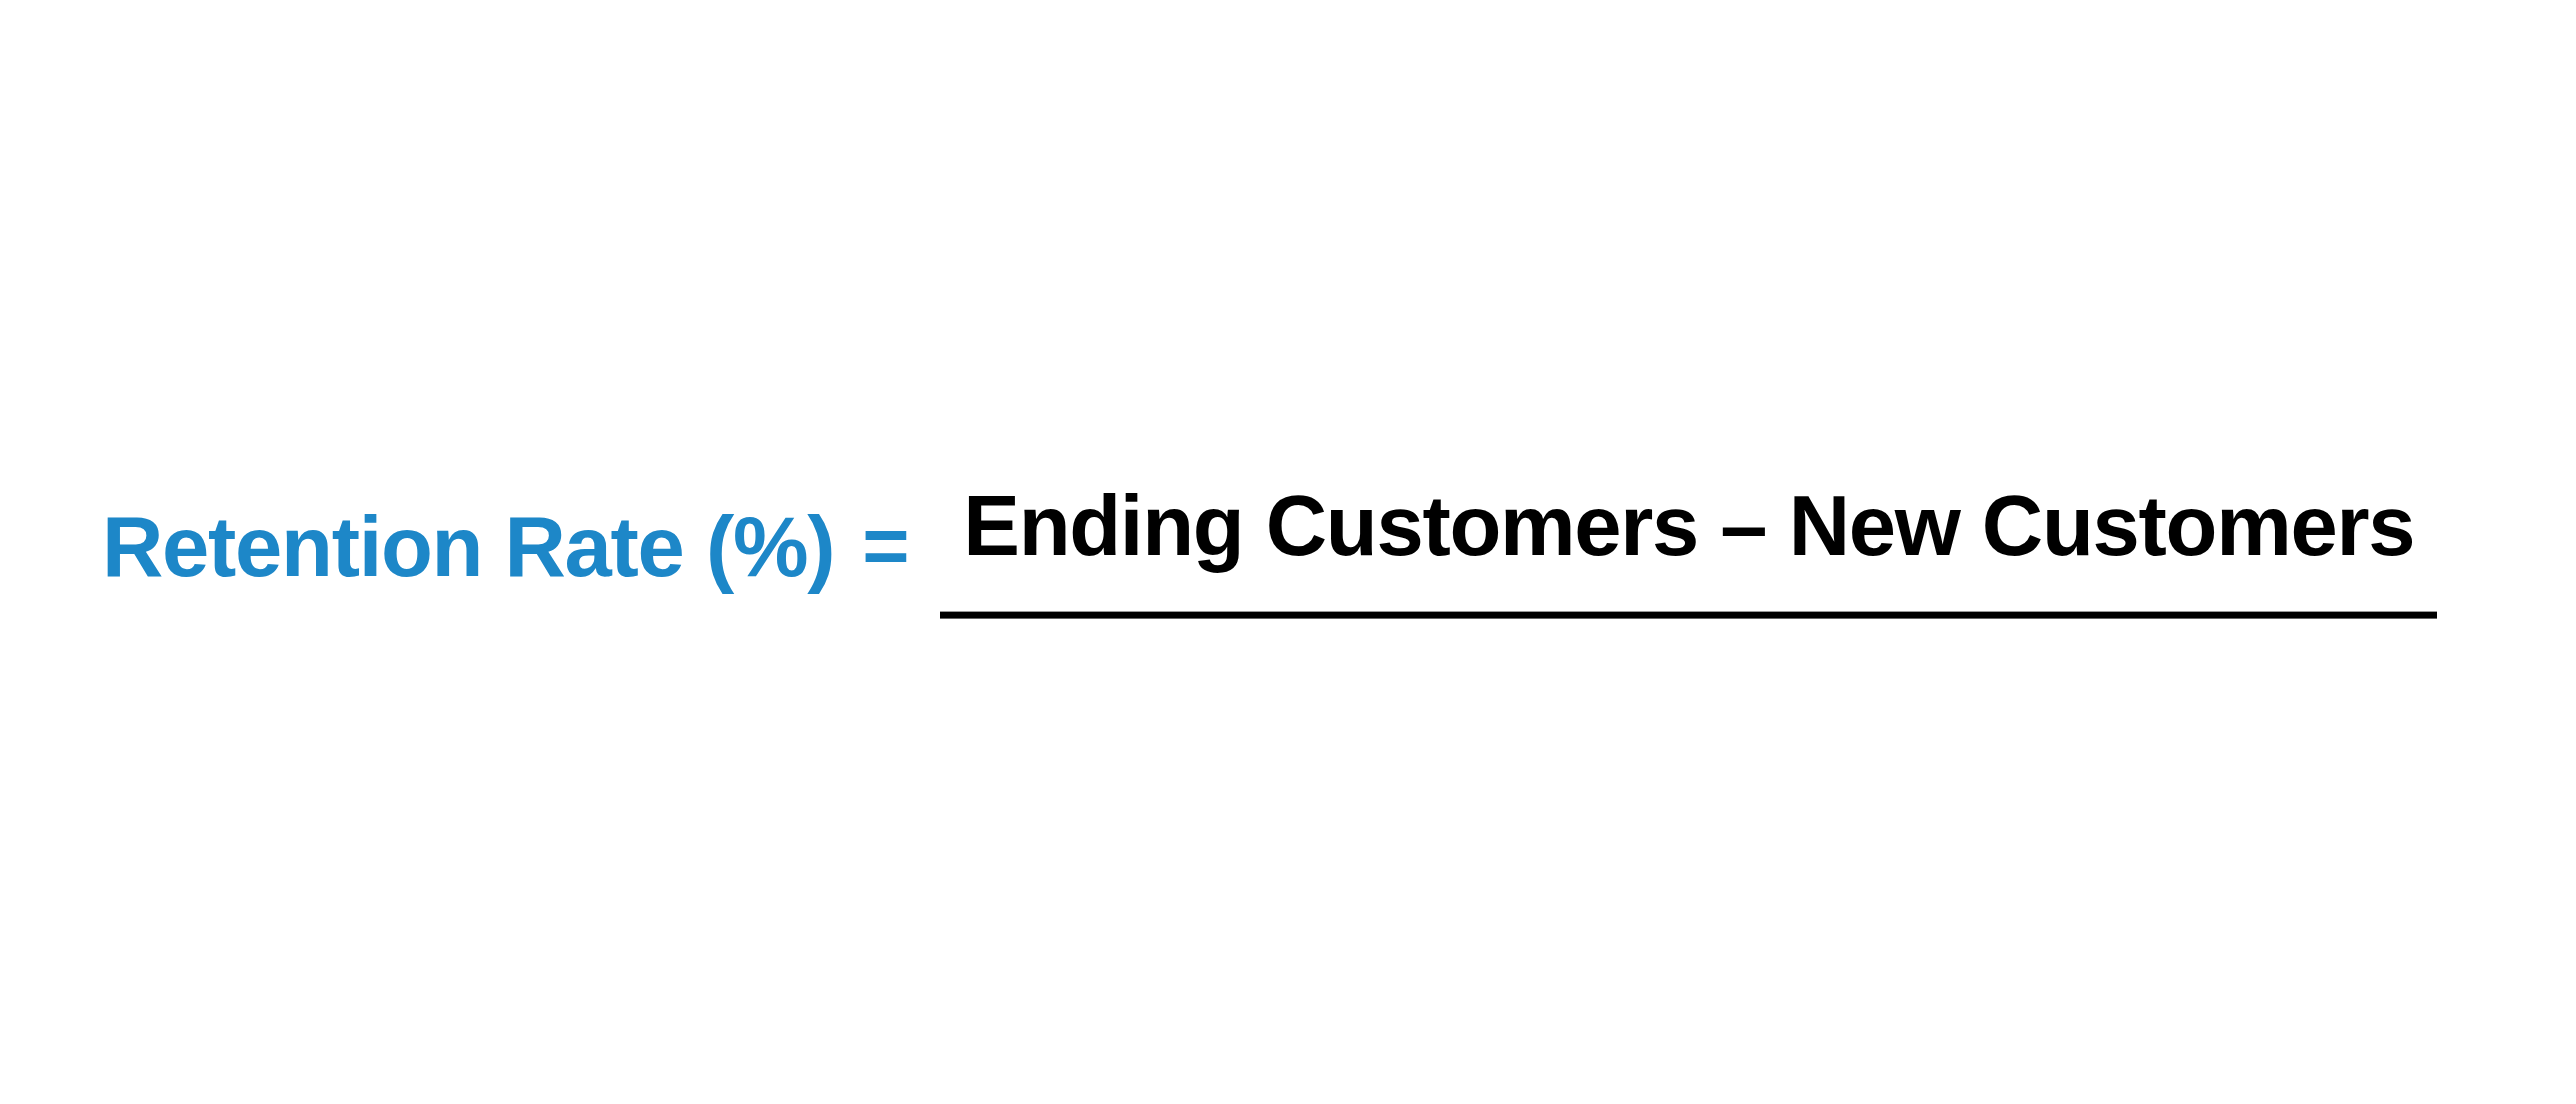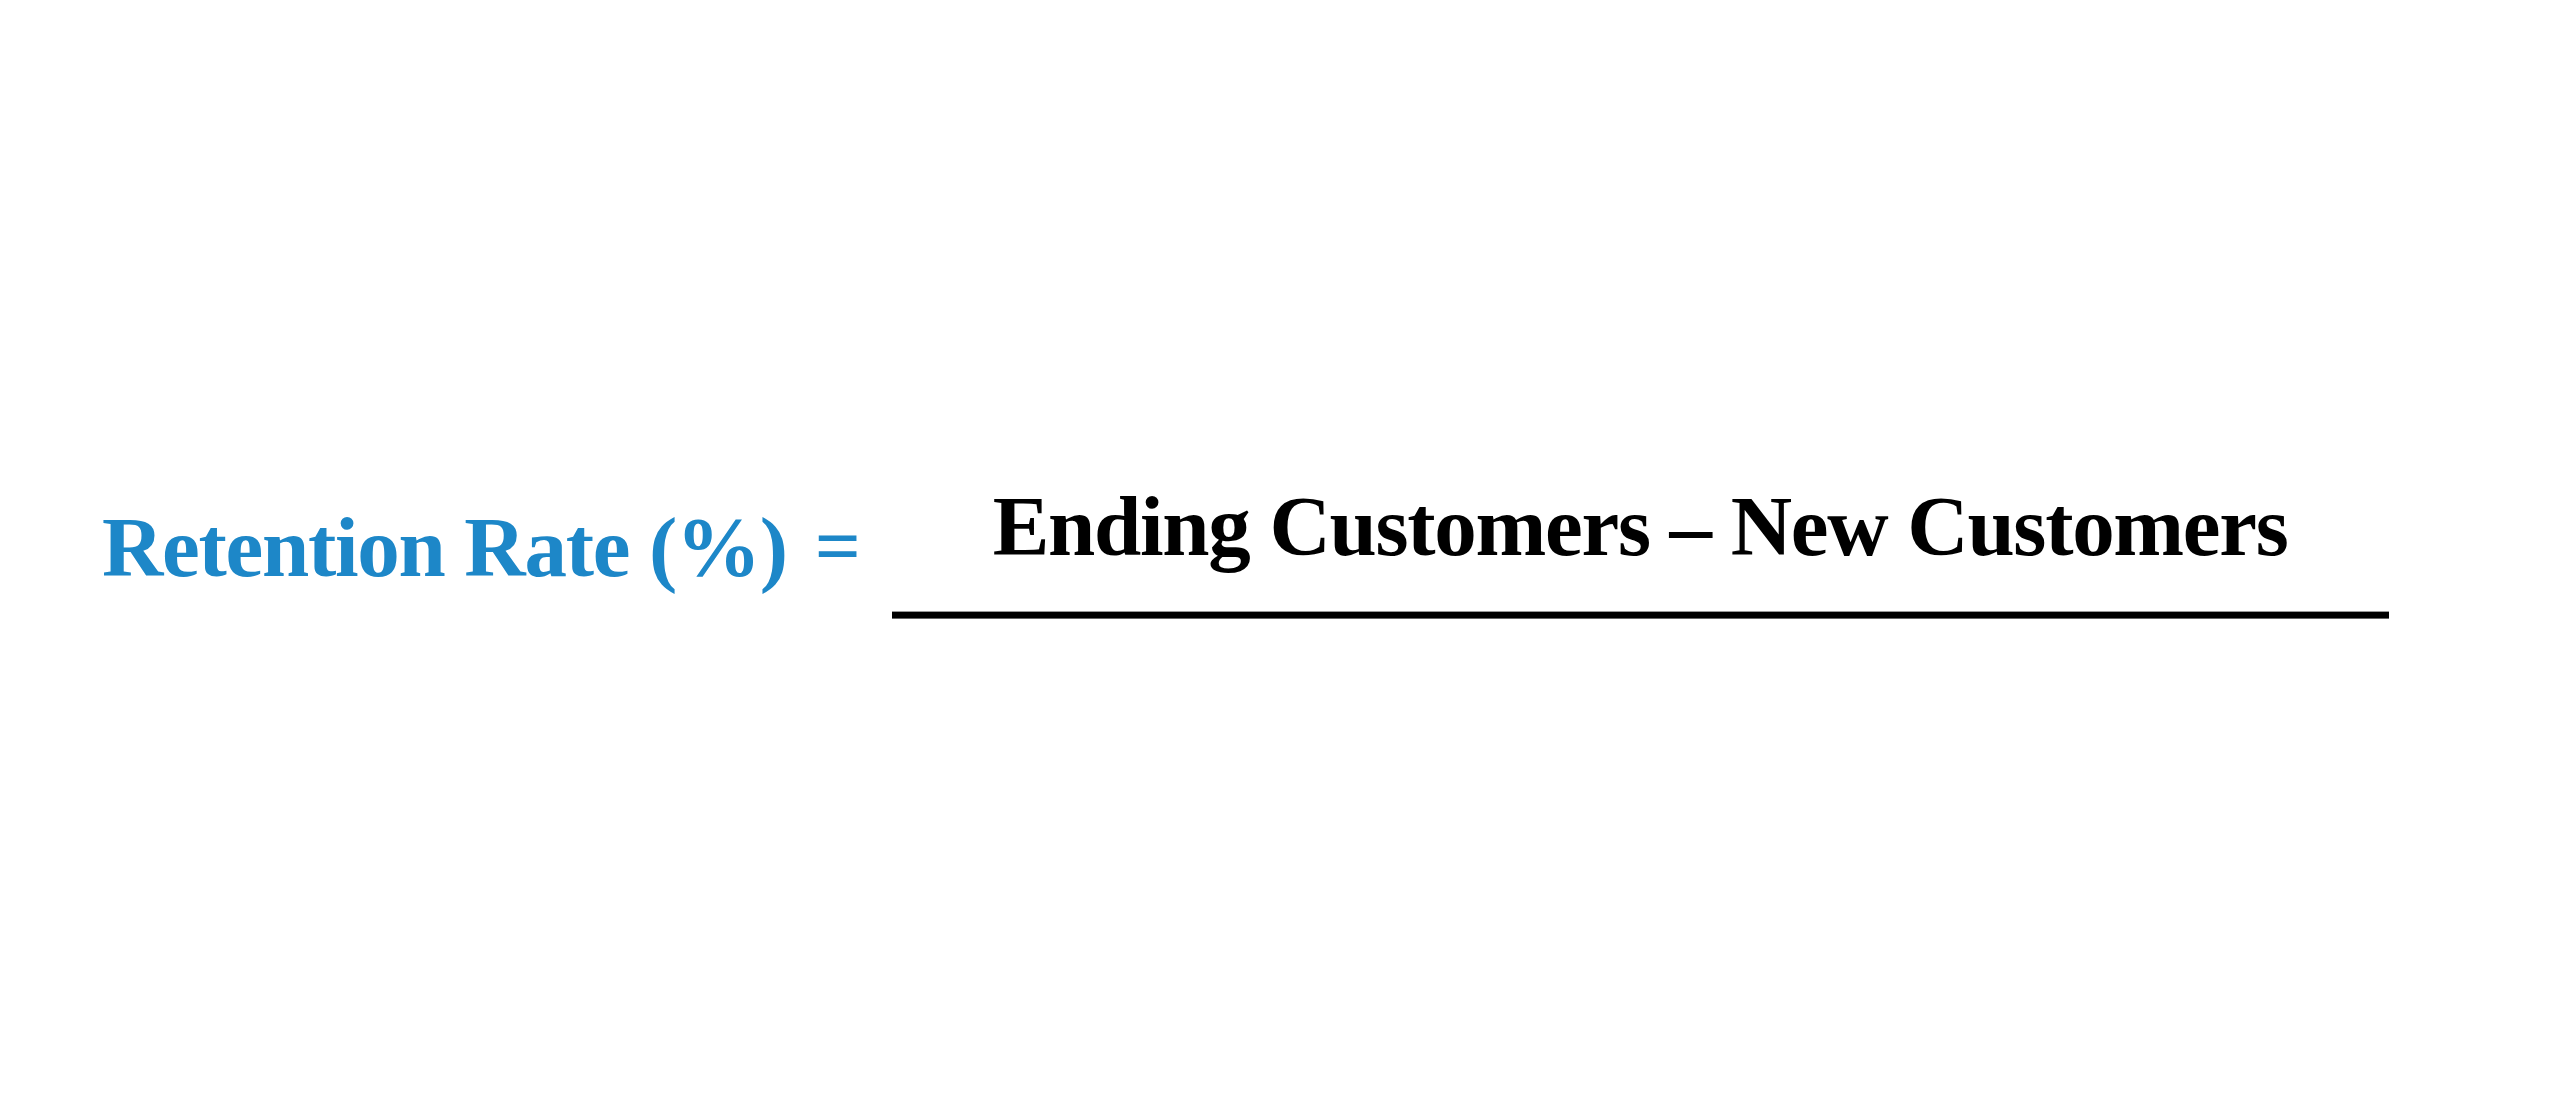--- a/index.html
+++ b/index.html
@@ -6,21 +6,21 @@
     margin: 0;
     padding: 0;
     background: #ffffff;
   }
   .canvas {
     position: relative;
     width: 2576px;
     height: 1104px;
     background: var(--background, #ffffff);
     overflow: hidden;
-    font-family: Liberation Serif, serif;
+    font-family: Liberation Sans, sans-serif;
   }
   .formula {
     position: absolute;
     left: 102px;
     top: 0;
     height: 100%;
     display: flex;
     align-items: center;
     transform: translateY(-5.4px);
     font-weight: 700;

